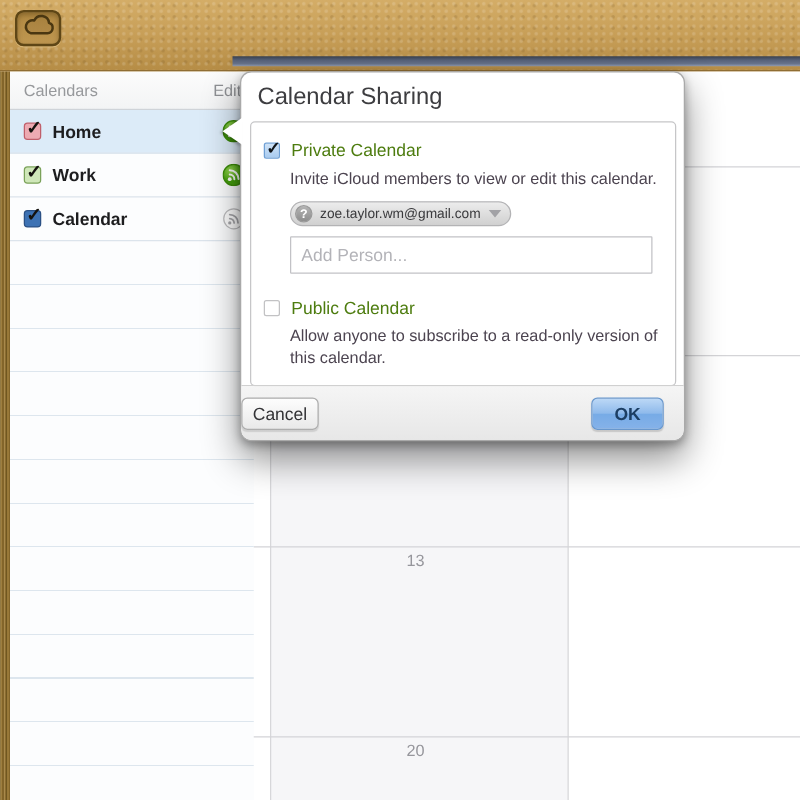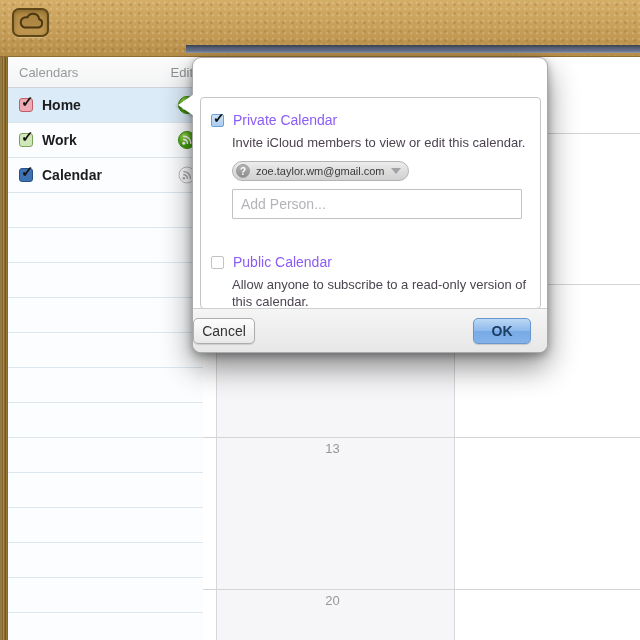--- a/index.html
+++ b/index.html
@@ -65,21 +65,21 @@
     border:1px solid #a9a9a9; border-radius:9px;
     box-shadow:0 14px 30px rgba(0,0,0,.45), 0 3px 8px rgba(0,0,0,.3); z-index:5; }
   .pop-arrow { position:absolute; left:-15px; top:36px; width:0; height:0;
     border:11px solid transparent; border-left:none;
     border-right:16px solid #fff;
     filter:drop-shadow(-2px 1px 1px rgba(0,0,0,.25)); }
   .pop-title { position:absolute; left:13px; top:9px; font-size:19px; color:#3d3d40; }
   .groupbox { position:absolute; left:7px; top:39px; width:341px; height:212px;
     border:1px solid #c6c6c8; border-radius:4px; background:#fff; }
   .check-row { display:flex; align-items:center; gap:9px; margin:14px 0 0 10px; cursor:pointer; }
-  .check-row .lbl { font-size:14px; color:#8b5cf6; }
+  .check-row .lbl { font-size:14px; color:#4d7c0f; }
   .pcb { position:relative; width:13px; height:13px; border-radius:2px; flex:0 0 13px; }
   .pcb.on  { background:linear-gradient(#cfe2f6,#a9ccf0); border:1px solid #6fa0d5; }
   .pcb.off { background:#fff; border:1px solid #c2c2c4; }
   .pcb .mark { position:absolute; left:1px; top:-5px; font-size:14px;
     font-weight:bold; color:#101418; }
   .desc { margin:6px 12px 0 31px; font-size:13px; line-height:17px; color:#4c4450; }
   .token { display:inline-flex; align-items:center; gap:6px; margin:10px 0 0 31px;
     height:20px; padding:0 7px 0 3px; border-radius:11px;
     background:linear-gradient(#ececec,#d0d0d0); border:1px solid #b3b3b5; cursor:pointer; }
   .token .badge { width:14px; height:14px; border-radius:50%;
@@ -183,39 +183,40 @@
         <path d="M5.8 8.8 a3.5 3.5 0 0 1 3.5 3.5 M5.8 5.6 a6.6 6.6 0 0 1 6.6 6.6" fill="none" stroke="#a7a7ab" stroke-width="1.4" stroke-linecap="round"></path>
       </svg>
     </span>
   </div>
 
   <div class="sb-ruled"></div>
 </div>
 
 <div class="abs popover">
   <div class="pop-arrow"></div>
+  <div class="pop-title">Calendar Sharing</div>
 
   <div class="groupbox">
     <div class="check-row">
       <span class="pcb on">
           <span class="mark">✓</span>
         </span>
       <span class="lbl">Private Calendar</span>
     </div>
     <div class="desc">Invite iCloud members to view or edit this calendar.</div>
 
     <div class="token">
       <span class="badge">?</span>
       <span class="email">zoe.taylor.wm@gmail.com</span>
       <span class="caret"></span>
     </div>
 
     <input class="addperson" type="text" placeholder="Add Person..." style="">
 
-    <div class="check-row" style="margin-top:35px">
+    <div class="check-row" style="margin-top:19px">
       <span class="pcb off"></span>
       <span class="lbl">Public Calendar</span>
     </div>
     <div class="desc" style="width:315px">Allow anyone to subscribe to a read-only version of this calendar.</div>
   </div>
 
   <div class="pop-footer">
     <button class="btn btn-cancel">Cancel</button>
     <button class="btn btn-ok">OK</button>
   </div>

